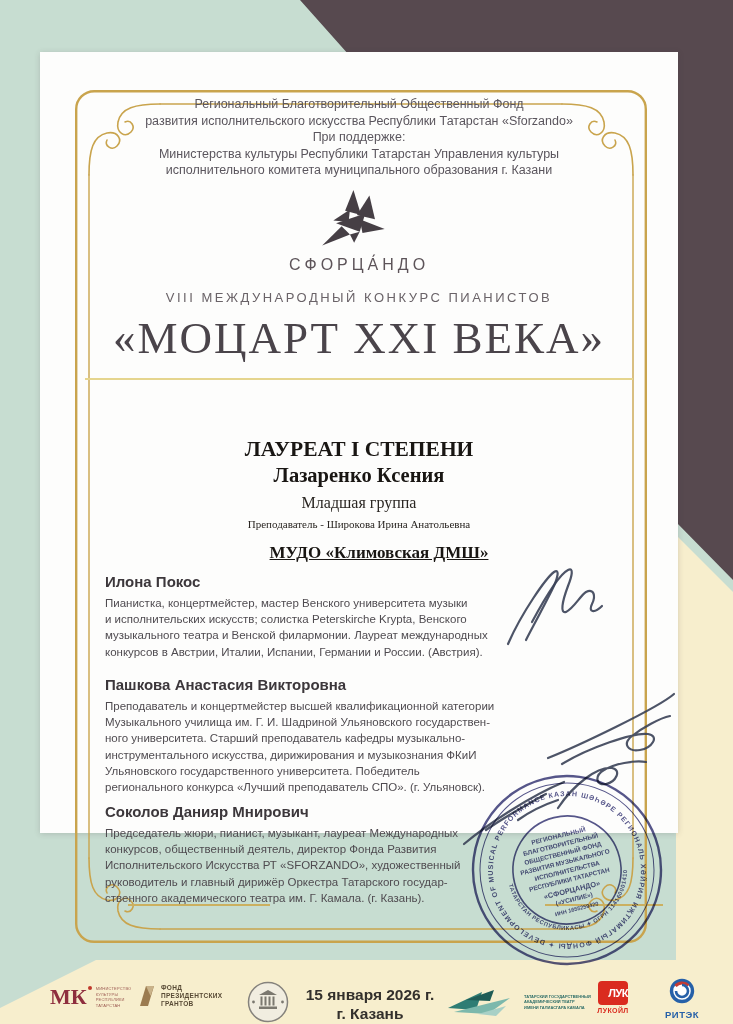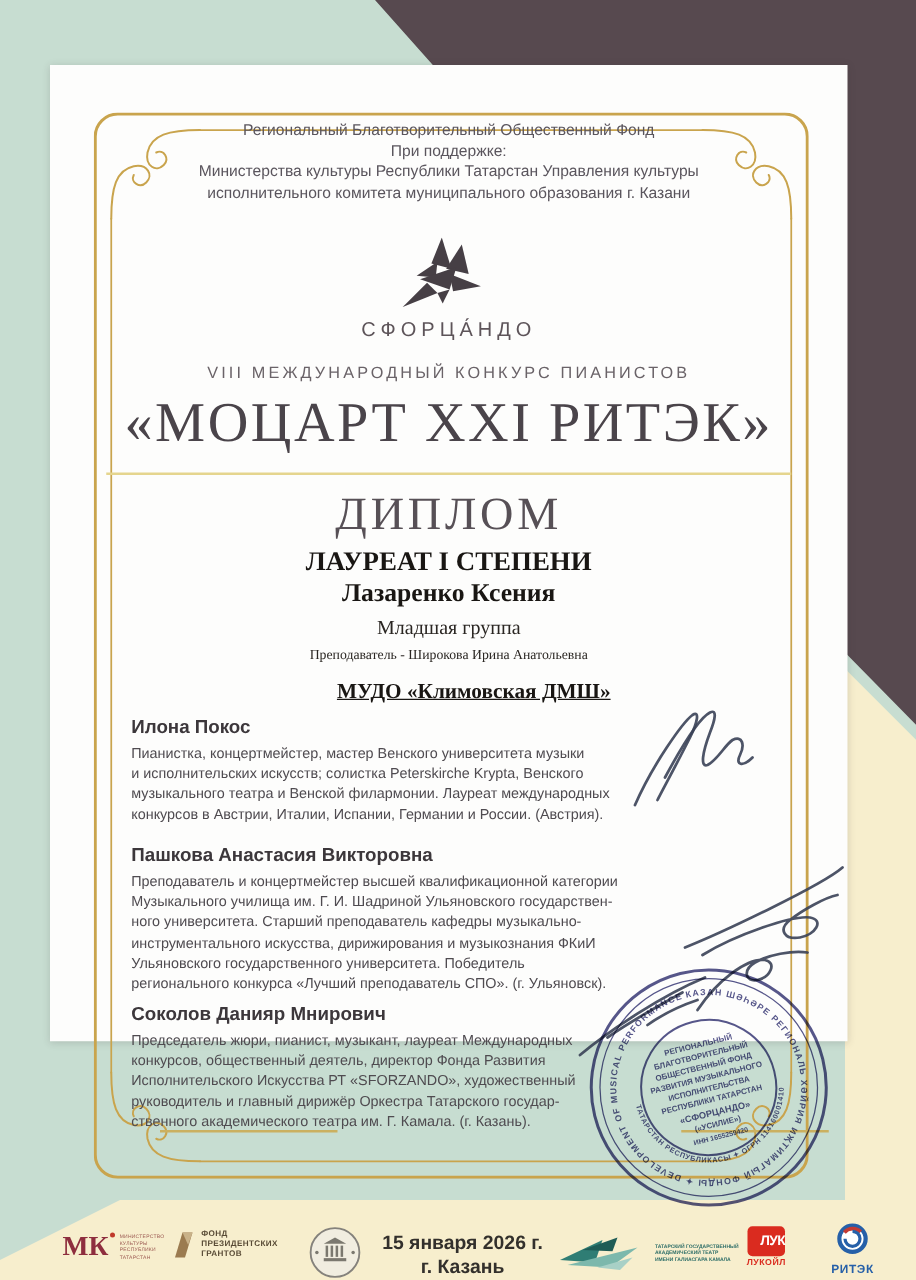--- a/index.html
+++ b/index.html
@@ -78,20 +78,21 @@
           <path d="M 14,85 C 14,60 18,46 32,43 C 43,41 48,50 42,56 C 37,61 29,56 32,50"></path>
         </g>
         <use href="#cornerTL" transform="translate(572,0) scale(-1,1)"></use>
         <use href="#cornerTL" transform="translate(0,853) scale(1,-1)"></use>
         <use href="#cornerTL" transform="translate(572,853) scale(-1,-1)"></use>
       </g>
     </svg>
 
     <div class="center hdr">
       <div>Региональный Благотворительный Общественный Фонд</div>
+      <div>развития исполнительского искусства Республики Татарстан «Sforzando»</div>
       <div>При поддержке:</div>
       <div>Министерства культуры Республики Татарстан Управления культуры</div>
       <div>исполнительного комитета муниципального образования г. Казани</div>
     </div>
 
     <div class="bird">
       <svg width="130" height="66" viewBox="0 0 130 95">
         <g fill="#463f45">
           <polygon points="57,0 68,36 45,30"></polygon>
           <polygon points="80,8 88,42 62,36"></polygon>
@@ -99,23 +100,22 @@
           <polygon points="32,48 74,34 66,60"></polygon>
           <polygon points="66,42 102,56 70,62"></polygon>
           <polygon points="12,80 40,52 52,64"></polygon>
           <polygon points="52,64 66,60 58,76"></polygon>
         </g>
       </svg>
     </div>
     <div class="center logo-word">СФОРЦА́НДО</div>
 
     <div class="center series">VIII МЕЖДУНАРОДНЫЙ КОНКУРС ПИАНИСТОВ</div>
-    <div class="center maintitle">«МОЦАРТ XXI РИТЭК»</div>
+    <div class="center maintitle">«МОЦАРТ XXI ВЕКА»</div>
     <div class="divider"></div>
-    <div class="center diplom">ДИПЛОМ</div>
 
     <div class="center award">ЛАУРЕАТ I СТЕПЕНИ</div>
     <div class="center laureate">Лазаренко Ксения</div>
     <div class="center group">Младшая группа</div>
     <div class="center teacher">Преподаватель - Широкова Ирина Анатольевна</div>
     <div class="center school">МУДО «Климовская ДМШ»</div>
 
     <div class="jury j1">
       <div class="jname">Илона Покос</div>
       <div class="jbio">Пианистка, концертмейстер, мастер Венского университета музыки<br>и исполнительских искусств; солистка Peterskirche Krypta, Венского<br>музыкального театра и Венской филармонии. Лауреат международных<br>конкурсов в Австрии, Италии, Испании, Германии и России. (Австрия).</div>

